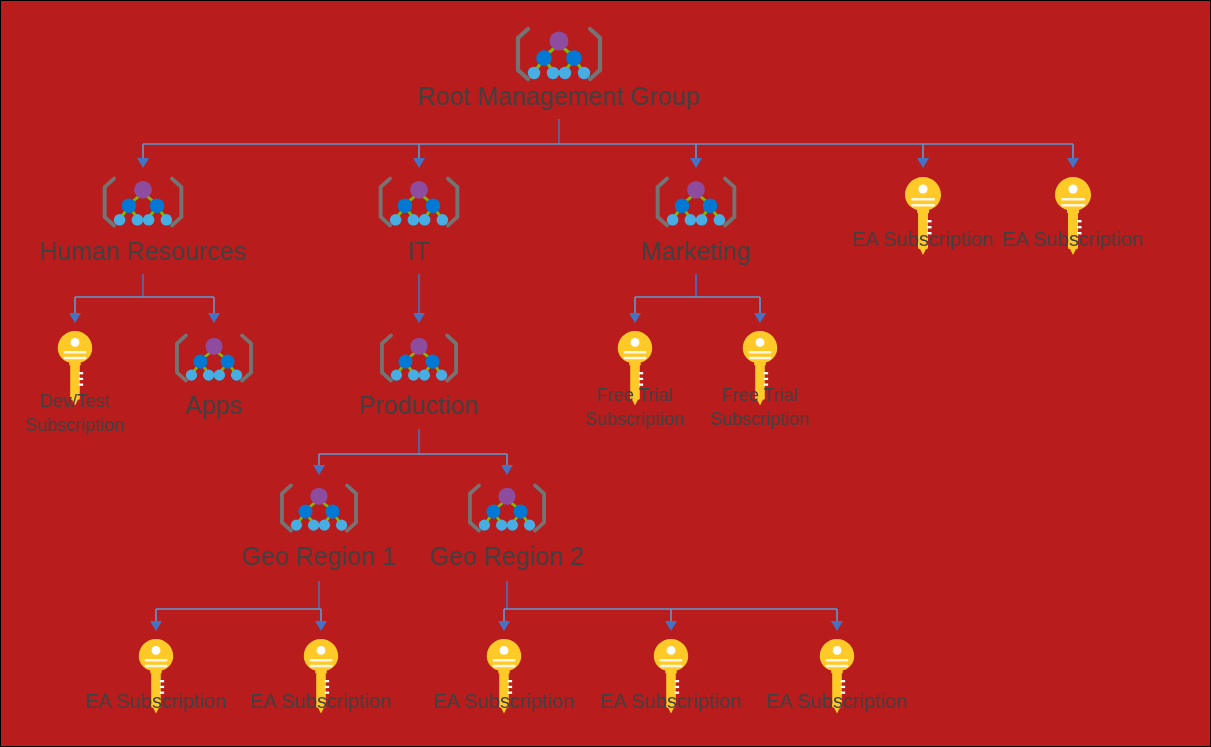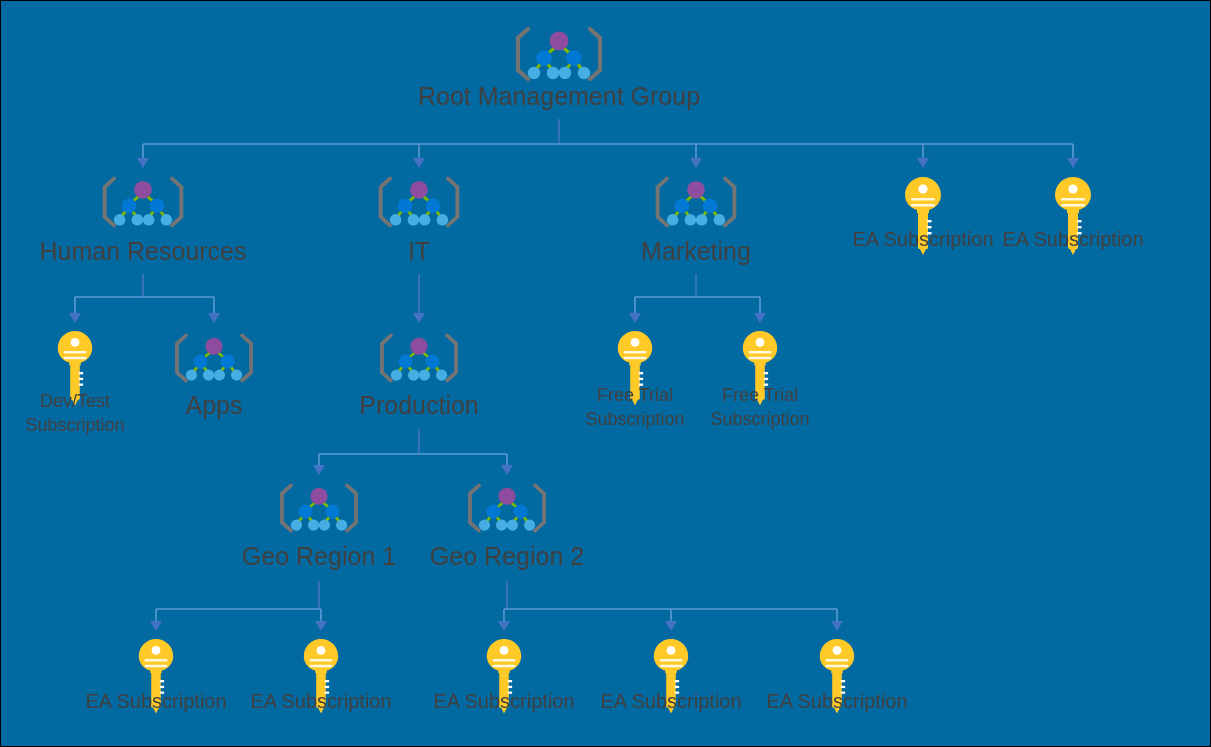--- a/index.html
+++ b/index.html
@@ -7,21 +7,21 @@
     padding: 0;
     background: #ffffff;
   }
   body {
     font-family: "DejaVu Sans", "Liberation Sans", sans-serif;
   }
   #diagram-frame {
     position: relative;
     width: 1211px;
     height: 747px;
-    background: #0369a1;
+    background: #b91c1c;
     border: 1px solid #000000;
     box-sizing: border-box;
     overflow: hidden;
   }
   svg.canvas {
     position: absolute;
     left: 0;
     top: 0;
     width: 1211px;
     height: 747px;

